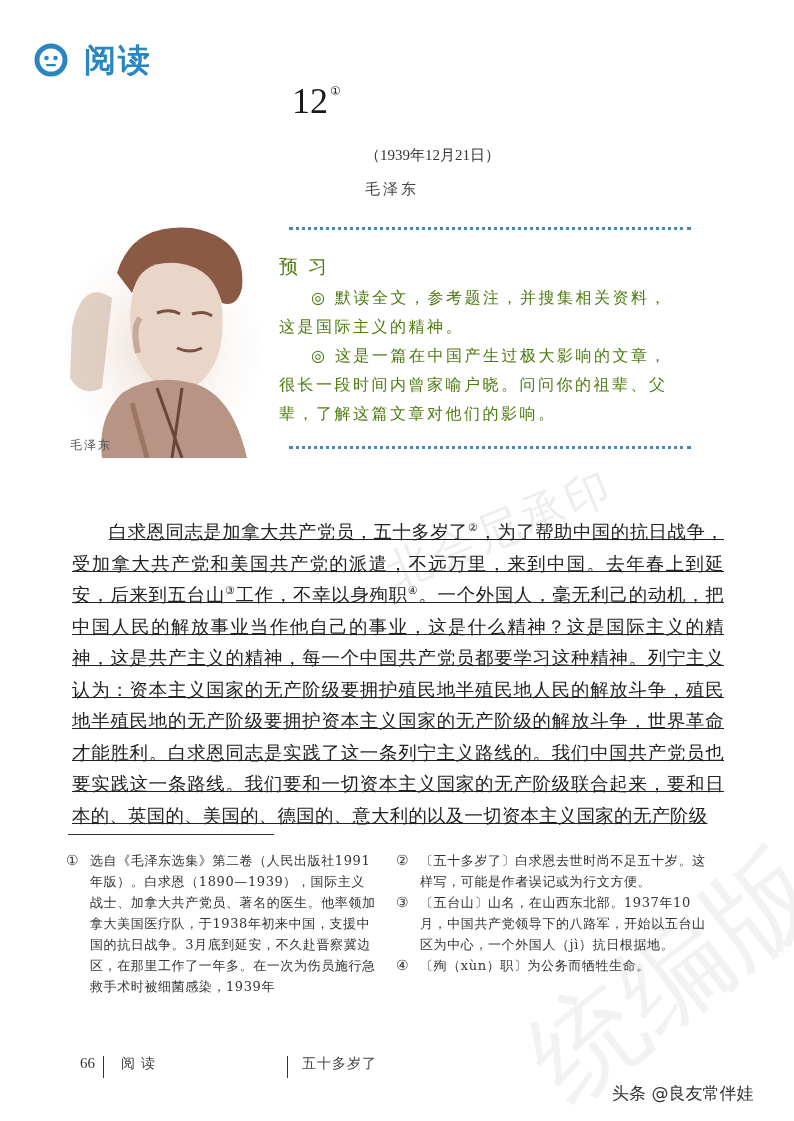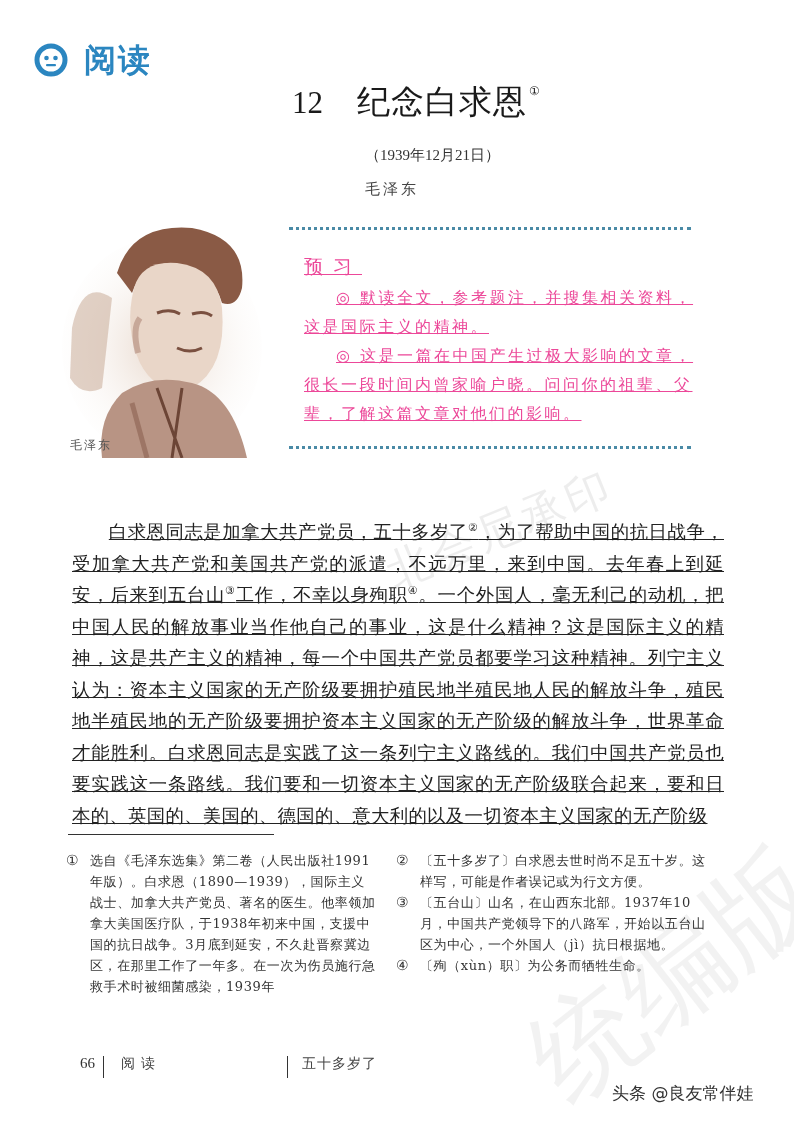--- a/index.html
+++ b/index.html
@@ -10,36 +10,36 @@
   }
   .abs { position: absolute; }
 
   
   .section-header { left: 34px; top: 40px; display: flex; align-items: center; }
   .smiley { width: 34px; height: 34px; }
   .section-title { margin-left: 16px; font-size: 32px; font-weight: bold; color: #2b86c0; letter-spacing: 2px; line-height: 40px; font-family: "DejaVu Sans", sans-serif; }
 
   
   .lesson-title { left: 292px; top: 80px; display: flex; align-items: baseline; color: #1a1a1a; }
-  .lesson-num { font-size: 31px; font-family: "Liberation Serif", serif; }
+  .lesson-num { font-size: 36px; font-family: "Liberation Serif", serif; }
   .lesson-name { margin-left: 34px; font-size: 33px; font-family: "DejaVu Serif", serif; letter-spacing: 1px; }
   .lesson-note { font-size: 12px; vertical-align: super; position: relative; top: -18px; margin-left: 2px; }
 
   .date-line { left: 365px; top: 146px; font-size: 15px; color: #333; font-family: "Liberation Serif", serif; }
   .author-line { left: 365px; top: 180px; font-size: 15px; color: #444; letter-spacing: 3px; }
 
   
   .portrait { left: 62px; top: 218px; width: 200px; height: 240px; }
   .portrait-caption { left: 70px; top: 437px; font-size: 12px; color: #555; letter-spacing: 2px; }
 
   
   .dots { left: 289px; width: 402px; height: 0; border-top: 3px dotted #4a8aa6; }
   .dots.top { top: 227px; }
   .dots.bottom { top: 446px; }
-  .preview { left: 304px; top: 252px; width: 404px; color: #ec4899; font-size: 16px; line-height: 29px; font-family: "DejaVu Sans", sans-serif; text-decoration: underline; }
+  .preview { left: 279px; top: 252px; width: 404px; color: #4d7c0f; font-size: 16px; line-height: 29px; font-family: "DejaVu Sans", sans-serif; }
   .preview-title { font-size: 19px; letter-spacing: 10px; margin-bottom: 2px; }
   .preview p { margin: 0; text-indent: 2em; letter-spacing: 2.5px; }
 
   
   .body-text { left: 68px; top: 512px; width: 660px; font-size: 18.4px; line-height: 31.5px; color: #222; text-align: justify; }
   .body-text p { margin: 4px; text-indent: 2em; letter-spacing: 0.3px; text-decoration: underline; }
   sup.fn { font-size: 11px; vertical-align: super; line-height: 0; }
 
   
   .fn-rule { left: 68px; top: 834px; width: 206px; height: 1px; background: #333; }
@@ -71,21 +71,20 @@
     <circle cx="17" cy="17" r="14" fill="none" stroke="#2b86c0" stroke-width="5"></circle>
     <circle cx="12.5" cy="15" r="2.3" fill="#2b86c0"></circle>
     <circle cx="21.5" cy="15" r="2.3" fill="#2b86c0"></circle>
     <rect x="12" y="21" width="10" height="2.2" rx="1" fill="#2b86c0"></rect>
   </svg>
   <span class="section-title">阅读</span>
 </div>
 
 <div class="abs lesson-title">
   <span class="lesson-num">12</span>
-  <span class="lesson-name">纪念白求恩</span>
   <span class="lesson-note">①</span>
 </div>
 <div class="abs date-line">（1939年12月21日）</div>
 <div class="abs author-line">毛泽东</div>
 
 <svg class="abs portrait" viewBox="0 0 200 240">
   <defs>
     <radialGradient id="wash" cx="50%" cy="50%" r="60%">
       <stop offset="0%" stop-color="#e8d8cc"></stop>
       <stop offset="100%" stop-color="#ffffff" stop-opacity="0"></stop>

